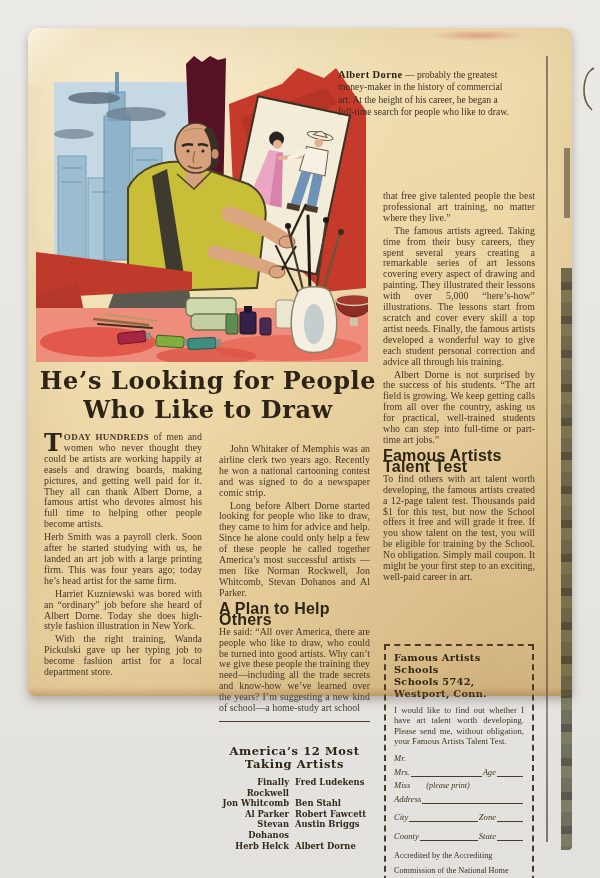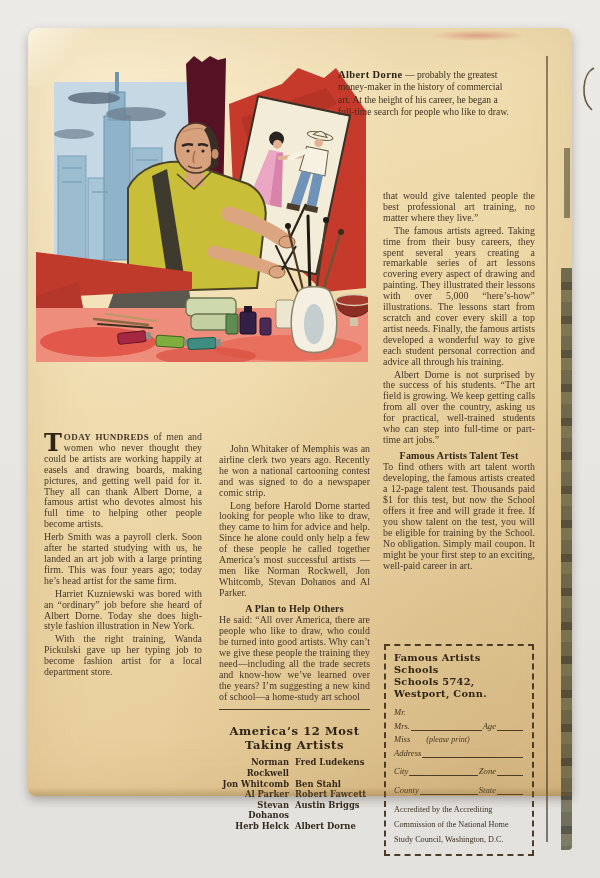--- a/index.html
+++ b/index.html
@@ -2,21 +2,21 @@
 <html><head>
 <meta charset="utf-8">
 <style>
   html,body{margin:0;padding:0;}
   body{
     width:600px;height:878px;position:relative;overflow:hidden;
     background:linear-gradient(180deg,#eceae7 0%,#e7e5e2 60%,#e3e1de 100%);
     font-family:"Liberation Serif", serif;
   }
   .page{
-    position:absolute;left:28px;top:28px;width:544px;height:768px;
+    position:absolute;left:28px;top:28px;width:544px;height:668px;
     background:
       radial-gradient(ellipse at 18% 10%, rgba(255,245,220,.55), rgba(255,245,220,0) 45%),
       radial-gradient(ellipse at 85% 95%, rgba(150,110,55,.18), rgba(150,110,55,0) 50%),
       linear-gradient(160deg,#f2e2bc 0%, #eed9a9 35%, #ead2a0 70%, #e0c490 100%);
     border-radius:10px 8px 5px 7px;
     box-shadow:0 4px 10px rgba(70,60,45,.35), inset 0 0 60px rgba(150,110,55,.15);
   }
   .page-bottom-edge{position:absolute;left:0;bottom:0;width:100%;height:9px;
     background:linear-gradient(180deg,rgba(140,105,55,0),rgba(140,105,55,.35));border-radius:0 0 5px 7px;}
   .corner-fold{position:absolute;left:0;top:0;width:74px;height:58px;
@@ -41,32 +41,32 @@
 
   
   .headline{position:absolute;left:5px;top:338px;width:350px;text-align:center;
     font-family:"DejaVu Serif", serif;font-weight:bold;color:#2d2316;
     font-size:24px;line-height:29px;letter-spacing:.6px;}
 
   
   .col{position:absolute;color:#44372a;font-size:9.9px;line-height:10.9px;text-align:justify;}
   .col p{margin:0 0 2px 0;}
   .col p.ind{text-indent:11px;}
-  .subhead{font-family:Liberation Serif, serif;font-weight:bold;font-size:10px;line-height:11.5px;
-    color:#2f2516;text-align:center;margin:4px 0 1px 0;letter-spacing:.2px;}
+  .subhead{font-family:Liberation Sans, sans-serif;font-weight:bold;font-size:16px;line-height:11.5px;
+    color:#2f2516;text-align:left;margin:4px 0 1px 0;letter-spacing:.2px;}
   .col-left{left:16px;top:404px;width:158px;}
   .col-mid{left:191px;top:393px;width:151px;margin-top:23px;}
   .col-right{left:355px;top:163px;width:152px;height:452px;overflow:hidden;}
 
   .dropcap{float:left;font-family:"DejaVu Serif", serif;font-weight:bold;
     font-size:24px;line-height:20px;padding:1px 2px 0 0;color:#2f2516;}
   .leadcaps{font-size:9px;font-weight:bold;letter-spacing:.4px;}
 
   
-  .artists{margin-top:7px;border-top:1.3px solid #4a3b26;padding-top:15px;}
+  .artists{margin-top:7px;border-top:1.3px solid #4a3b26;padding-top:23px;}
   .artists-title{font-family:"DejaVu Serif", serif;font-weight:bold;font-size:11.5px;
     line-height:13.5px;color:#2f2516;text-align:center;letter-spacing:.6px;}
   .artist-rows{margin-top:5px;}
   .artist-row{display:flex;gap:6px;font-family:"DejaVu Serif", serif;
     font-weight:bold;font-size:8.4px;line-height:10.6px;color:#33291a;text-align:left;}
   .artist-row .a1{flex:0 0 70px;text-align:right;}
   .artist-row .a2{flex:1;text-align:left;}
 
   
   .coupon{position:absolute;left:356px;top:616px;width:150px;min-height:160px;box-sizing:border-box;
@@ -222,41 +222,45 @@
     </g>
     <g>
       <path d="M300,244 C300,266 336,266 336,244 Z" fill="#8c2e24" stroke="#5e1c14" stroke-width="1"></path>
       <ellipse cx="318" cy="244" rx="18" ry="5.5" fill="#a53a2c" stroke="#d8cdb2" stroke-width="1.5"></ellipse>
       <rect x="314" y="262" width="8" height="8" fill="#cfc5a8"></rect>
     </g>
   </svg>
 
   <div class="caption"><b>Albert Dorne</b><span> — probably the greatest money-maker in the history of commercial art. At the height of his career, he began a full-time search for people who like to draw.</span></div>
 
+  <div class="headline">
+    <div>He’s Looking for People</div>
+    <div>Who Like to Draw</div>
+  </div>
 
   <div class="col col-left">
     <p><span class="dropcap">T</span><span class="leadcaps">ODAY HUNDREDS</span><span> of men and women who never thought they could be artists are working happily at easels and drawing boards, making pictures, and getting well paid for it. They all can thank Albert Dorne, a famous artist who devotes almost his full time to helping other people become artists.</span></p>
     <p>Herb Smith was a payroll clerk. Soon after he started studying with us, he landed an art job with a large printing firm. This was four years ago; today he’s head artist for the same firm.</p>
     <p class="ind">Harriet Kuzniewski was bored with an “ordinary” job before she heard of Albert Dorne. Today she does high-style fashion illustration in New York.</p>
     <p class="ind">With the right training, Wanda Pickulski gave up her typing job to become fashion artist for a local department store.</p>
   </div>
 
   <div class="col col-mid">
     <p class="ind">John Whitaker of Memphis was an airline clerk two years ago. Recently he won a national cartooning contest and was signed to do a newspaper comic strip.</p>
-    <p class="ind">Long before Harold Dorne started looking for people who like to draw, they came to him for advice and help. Since he alone could only help a few of these people he called together America’s most successful artists —men like Norman Rockwell, Jon Whitcomb, Stevan Dohanos and Al Parker.</p>
+    <p class="ind">Long before Albert Dorne started looking for people who like to draw, they came to him for advice and help. Since he alone could only help a few of these people he called together America’s most successful artists —men like Norman Rockwell, Jon Whitcomb, Stevan Dohanos and Al Parker.</p>
     <div class="subhead">A Plan to Help Others</div>
     <p>He said: “All over America, there are people who like to draw, who could be turned into good artists. Why can’t we give these people the training they need—including all the trade secrets and know-how we’ve learned over the years? I’m suggesting a new kind of school—a home-study art school</p>
     <div class="artists">
       <div class="artists-title">
         <div>America’s 12 Most</div>
         <div>Taking Artists</div>
       </div>
       <div class="artist-rows">
         <div class="artist-row">
-            <span class="a1">Norman Rockwell</span>
+            <span class="a1">Finally Rockwell</span>
             <span class="a2">Fred Ludekens</span>
           </div>
         <div class="artist-row">
             <span class="a1">Jon Whitcomb</span>
             <span class="a2">Ben Stahl</span>
           </div>
         <div class="artist-row">
             <span class="a1">Al Parker</span>
             <span class="a2">Robert Fawcett</span>
           </div>
@@ -266,32 +270,33 @@
           </div>
         <div class="artist-row">
             <span class="a1">Herb Helck</span>
             <span class="a2">Albert Dorne</span>
           </div>
       </div>
     </div>
   </div>
 
   <div class="col col-right">
-    <p>that would give talented people the best professional art training, no matter where they live.”</p>
+    <p>that free give talented people the best professional art training, no matter where they live.”</p>
     <p class="ind">The famous artists agreed. Taking time from their busy careers, they spent several years creating a remarkable series of art lessons covering every aspect of drawing and painting. They illustrated their lessons with over 5,000 “here’s-how” illustrations. The lessons start from scratch and cover every skill a top artist needs. Finally, the famous artists developed a wonderful way to give each student personal correction and advice all through his training.</p>
     <p class="ind">Albert Dorne is not surprised by the success of his students. “The art field is growing. We keep getting calls from all over the country, asking us for practical, well-trained students who can step into full-time or part-time art jobs.”</p>
     <div class="subhead">Famous Artists Talent Test</div>
     <p>To find others with art talent worth developing, the famous artists created a 12-page talent test. Thousands paid $1 for this test, but now the School offers it free and will grade it free. If you show talent on the test, you will be eligible for training by the School. No obligation. Simply mail coupon. It might be your first step to an exciting, well-paid career in art.</p>
   </div>
 
   <div class="coupon">
     <div class="coupon-name">
       <div>Famous Artists Schools</div>
       <div>Schools 5742, Westport, Conn.</div>
     </div>
+    <div class="coupon-body">I would like to find out whether I have art talent worth developing. Please send me, without obligation, your Famous Artists Talent Test.</div>
     <div class="crow first">
         <span class="lbl">Mr.</span>
       </div>
     <div class="crow">
         <span class="lbl">Mrs.</span>
         <span class="fill"></span>
         <span class="lbl">Age</span>
         <span class="fill short"></span>
       </div>
     <div class="crow">

